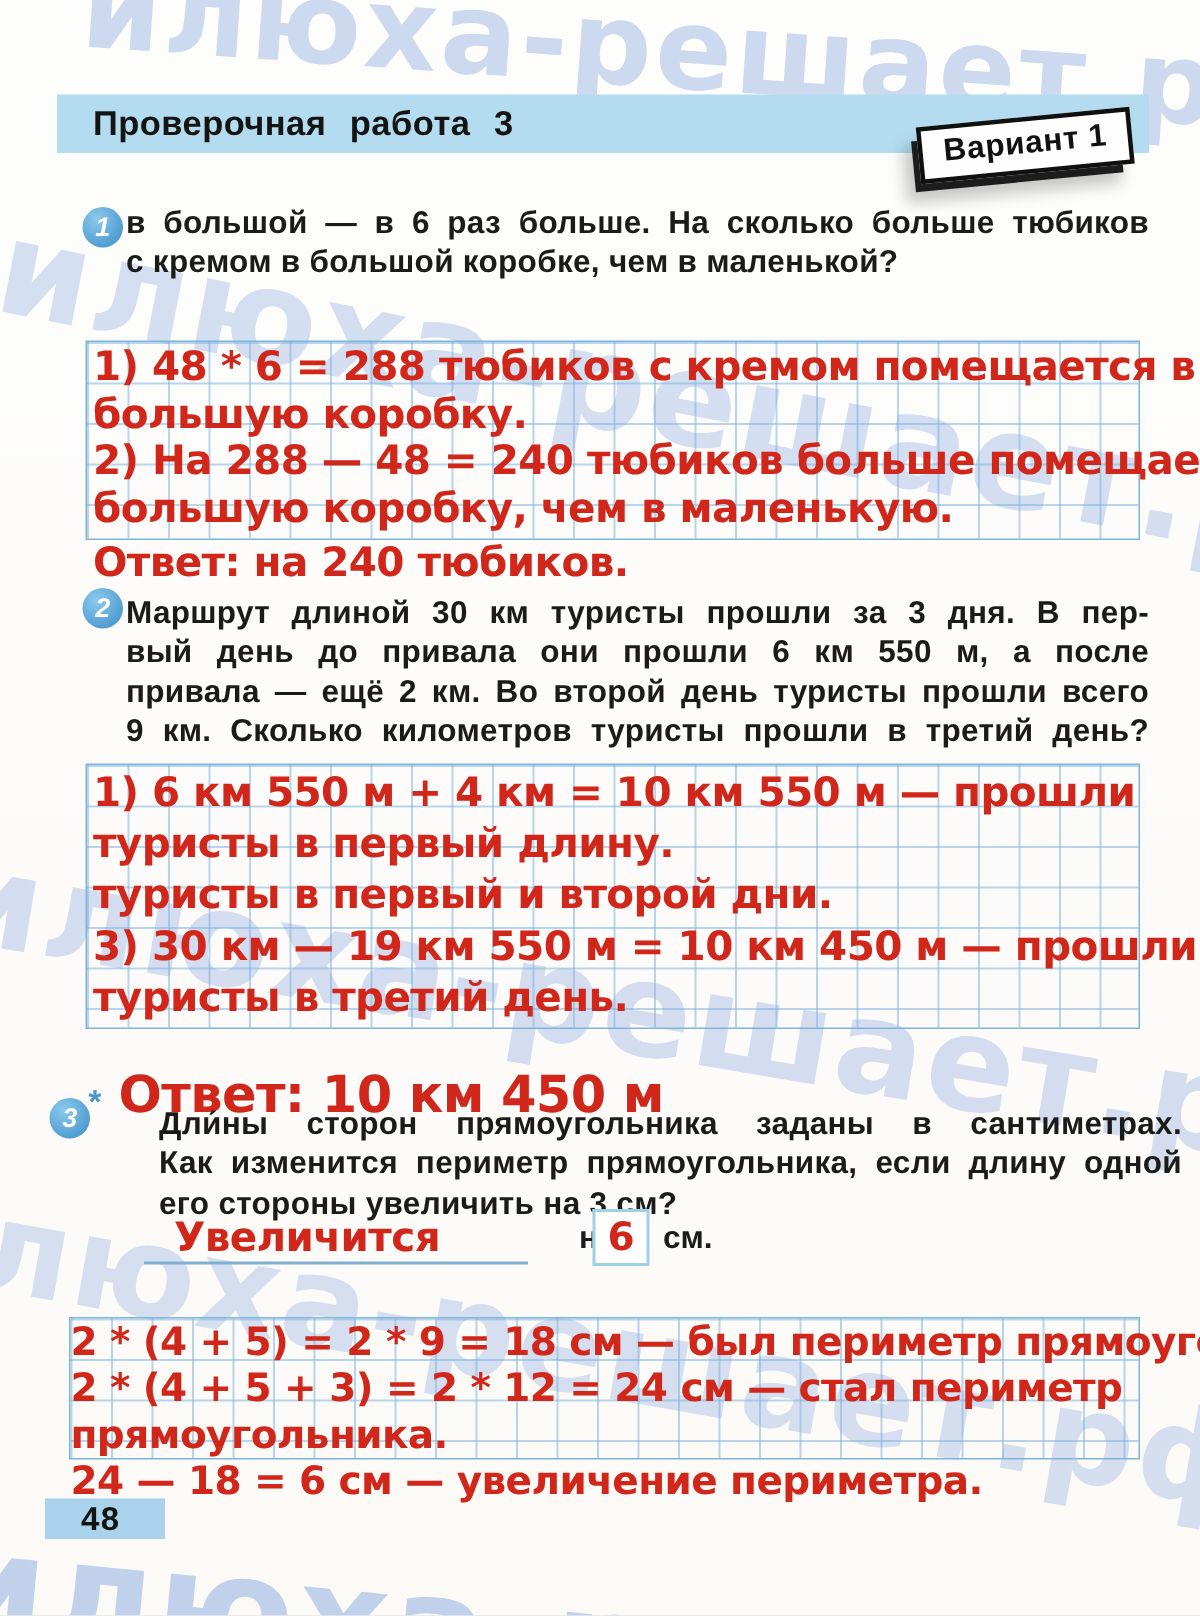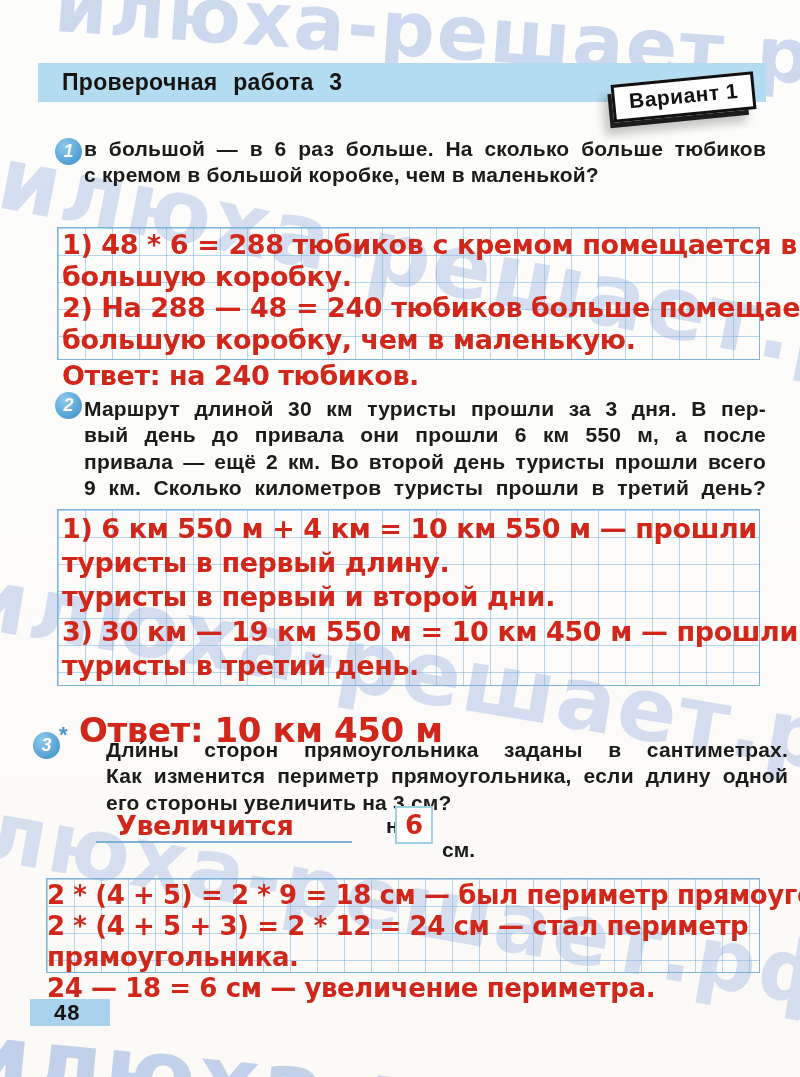--- a/index.html
+++ b/index.html
@@ -122,21 +122,21 @@
   }
   .fill-box{
     position:absolute;left:395px;top:806px;width:34px;height:34px;z-index:3;
     background:#fff;border:2px solid #9ed1e6;
     display:flex;align-items:center;justify-content:center;
     font-family:"DejaVu Sans",sans-serif;
     font-weight:700;font-size:26px;color:#d1271b;
   }
   .fill-cm{
     position:absolute;left:442px;top:814px;z-index:3;
-    font-weight:700;font-size:21px;color:#1b1b19;margin-top:24px;
+    font-weight:700;font-size:21px;color:#1b1b19;
   }
   
   .plate{
     position:absolute;left:30px;top:999px;width:80px;height:27px;z-index:3;
     background:#a9d3ed;
     display:flex;align-items:center;text-align:center;
   }
   .plate span{
     padding-left:24px;
     font-size:22px;font-weight:700;color:#141412;letter-spacing:1px;

